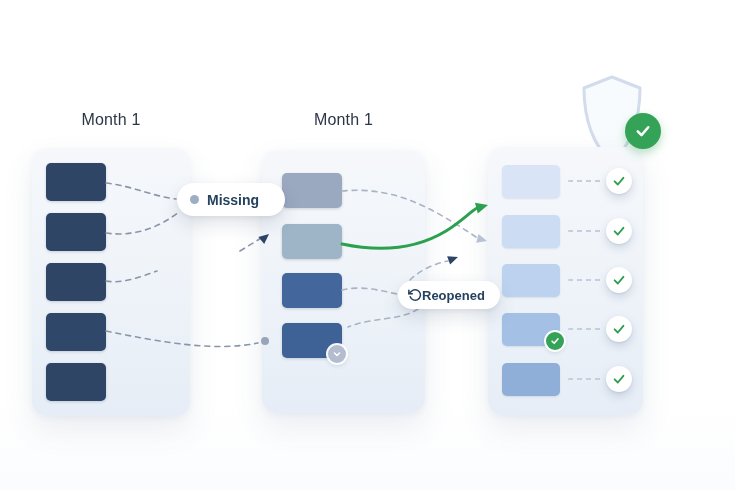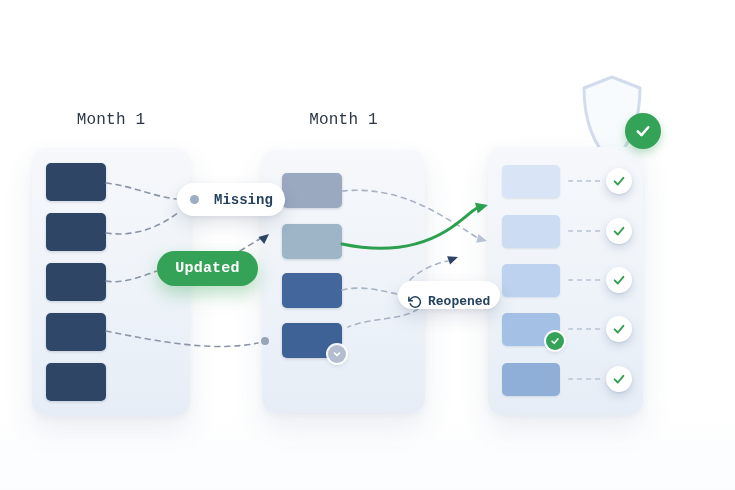--- a/index.html
+++ b/index.html
@@ -1,19 +1,19 @@
 <!DOCTYPE html>
 <html><head>
 <meta charset="utf-8">
 <style>
   html,body{margin:0;padding:0;background:#fff;}
   .stage{
     position:relative;width:735px;height:490px;overflow:hidden;
     background:linear-gradient(180deg,#ffffff 0%,#ffffff 82%,#fbfcfe 100%);
-    font-family:Liberation Mono, monospace;
+    font-family:Liberation Sans, sans-serif;
   }
   .month-title{
     position:absolute;top:111px;height:20px;text-align:center;
     font-size:16px;font-weight:500;color:#2b3646;letter-spacing:.2px;z-index:2;
   }
   .panel{
     position:absolute;border-radius:14px;z-index:1;
     background:linear-gradient(180deg,#f6f8fb 0%,#eef3f9 55%,#e6edf6 100%);
     box-shadow:0 14px 30px rgba(60,90,130,.10),0 2px 6px rgba(60,90,130,.05);
   }
@@ -36,28 +36,28 @@
   .mini-badge{
     position:absolute;width:18px;height:18px;border-radius:50%;
     display:flex;align-items:center;justify-content:center;
     box-shadow:0 0 0 2px rgba(255,255,255,.95),0 2px 5px rgba(40,70,110,.25);
   }
   .pill{
     position:absolute;background:#ffffff;display:flex;align-items:center;z-index:3;
     box-shadow:0 8px 18px rgba(50,70,100,.14),0 2px 4px rgba(50,70,100,.08);
     color:#24415f;font-weight:700;
   }
-  .pill-missing{left:177px;top:183px;width:95px;height:33px;border-radius:17px;gap:15px;padding-left:13px;font-size:14px;text-align:center;}
+  .pill-missing{left:177px;top:183px;width:95px;height:33px;border-radius:17px;gap:8px;padding-left:13px;font-size:14px;text-align:center;}
   .pill-missing .dot{width:9px;height:9px;border-radius:50%;background:#9dadc4;}
   .pill-updated{
     left:157px;top:251px;width:101px;height:35px;border-radius:18px;
     background:#34a257;color:#ffffff;justify-content:center;font-size:15px;letter-spacing:.2px;
     box-shadow:0 8px 18px rgba(52,162,87,.35);
   }
-  .pill-reopened{left:398px;top:281px;width:92px;height:28px;border-radius:14px;gap:6px;padding-left:10px;font-size:13px;align-items:flex-end;}
+  .pill-reopened{left:398px;top:281px;width:92px;height:28px;border-radius:14px;padding-left:10px;font-size:13px;}
   .layer{position:absolute;left:0;top:0;z-index:2;pointer-events:none;}
   .shield{position:absolute;left:576px;top:72px;z-index:1;}
   .verified-badge{
     position:absolute;left:625px;top:113px;width:36px;height:36px;border-radius:50%;
     background:#34a257;display:flex;align-items:center;justify-content:center;z-index:3;
     box-shadow:0 4px 10px rgba(52,162,87,.35);
   }
 </style>
 </head>
 <body>
@@ -165,23 +165,20 @@
 
     <path d="M342 244 C385 253 418 248 446 231 C462 221 470 212 477 208" fill="none" stroke-width="3" stroke-linecap="round" stroke="#2ca04f"></path>
     <polygon points="488,205 477.8,213.4 475,202.8" fill="#2ca04f"></polygon>
   </svg>
 
   <div class="pill pill-missing">
     <span class="dot"></span>
     <span>Missing</span>
   </div>
 
-  <div class="pill pill-updated">
-    <span>Updated</span>
-  </div>
 
   <div class="pill pill-reopened">
     <svg width="14" height="14" viewBox="0 0 24 24">
       <polyline points="1.5 4 1.5 10 7.5 10" fill="none" stroke-width="2.6" stroke-linecap="round" stroke-linejoin="round" stroke="#24415f"></polyline>
       <path d="M3.8 15a9 9 0 1 0 2.1-9.4L1.5 10" fill="none" stroke-width="2.6" stroke-linecap="round" stroke-linejoin="round" stroke="#24415f"></path>
     </svg>
     <span>Reopened</span>
   </div>
 
 </div>

